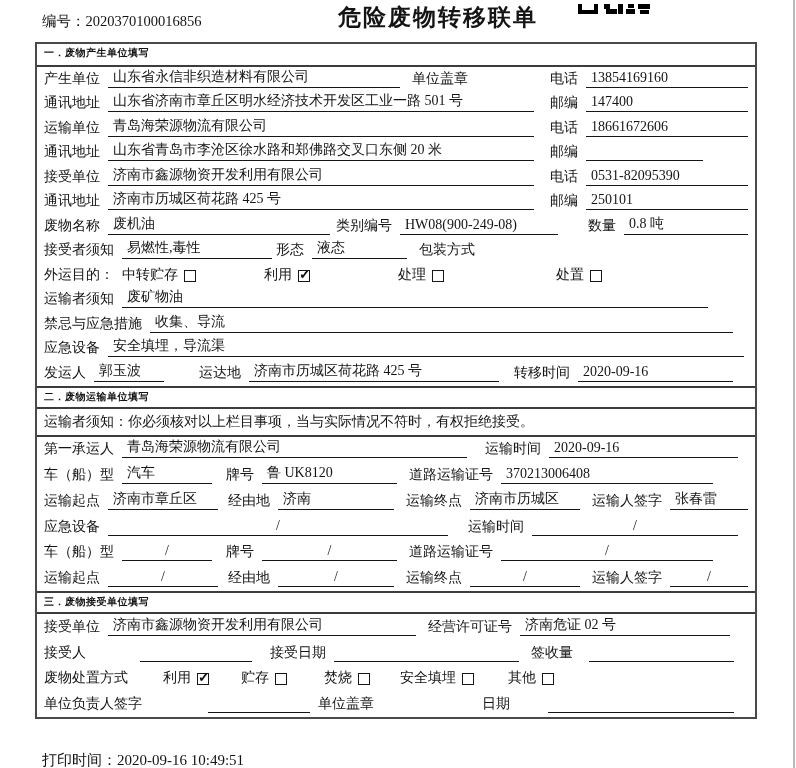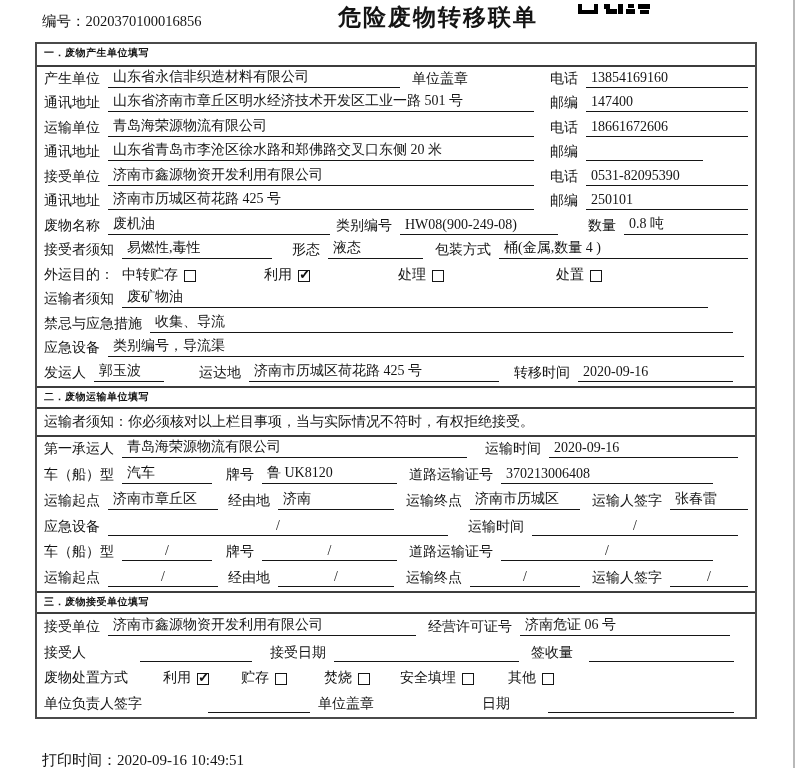--- a/index.html
+++ b/index.html
@@ -126,24 +126,23 @@
         <span class="u" style="width:222px">废机油</span>
         <span class="lbl" style="margin-left:6px">类别编号</span>
         <span class="u" style="width:158px">HW08(900-249-08)</span>
         <span class="lbl" style="margin-left:30px">数量</span>
         <span class="u flex1">0.8 吨</span>
       </div>
 
       <div class="row">
         <span class="lbl">接受者须知</span>
         <span class="u" style="width:150px">易燃性,毒性</span>
-        <span class="lbl" style="margin-left:20px">形态</span>
+        <span class="lbl" style="margin-left:4px">形态</span>
         <span class="u" style="width:95px">液态</span>
         <span class="lbl" style="margin-left:12px">包装方式</span>
-        <span class="u flex1">桶(金属,数量 4 )</span>
       </div>
 
       <div class="row">
         <span class="lbl">外运目的：</span>
         <span class="opt">
             <span>中转贮存</span>
             <span class="cb"></span>
           </span>
         <span class="opt" style="margin-left:68px">
             <span>利用</span>
@@ -164,21 +163,21 @@
         <span class="u flex1" style="margin-right:40px">废矿物油</span>
       </div>
 
       <div class="row">
         <span class="lbl">禁忌与应急措施</span>
         <span class="u flex1" style="margin-right:15px">收集、导流</span>
       </div>
 
       <div class="row">
         <span class="lbl">应急设备</span>
-        <span class="u flex1" style="margin-right:4px">类别编号，导流渠</span>
+        <span class="u flex1" style="margin-right:4px">安全填埋，导流渠</span>
       </div>
 
       <div class="row">
         <span class="lbl">发运人</span>
         <span class="u" style="width:70px">郭玉波</span>
         <span class="lbl" style="margin-left:35px">运达地</span>
         <span class="u" style="width:250px">济南市历城区荷花路 425 号</span>
         <span class="lbl" style="margin-left:15px">转移时间</span>
         <span class="u flex1" style="margin-right:15px">2020-09-16</span>
       </div>
@@ -243,21 +242,21 @@
       </div>
     </div>
 
     <div class="s3">
       <div class="sec-head mid">三．废物接受单位填写</div>
 
       <div class="row">
         <span class="lbl">接受单位</span>
         <span class="u" style="width:308px">济南市鑫源物资开发利用有限公司</span>
         <span class="lbl" style="margin-left:12px">经营许可证号</span>
-        <span class="u flex1" style="margin-right:18px">济南危证 06 号</span>
+        <span class="u flex1" style="margin-right:18px">济南危证 02 号</span>
       </div>
 
       <div class="row">
         <span class="lbl">接受人</span>
         <span class="u" style="width:112px;margin-left:46px"></span>
         <span class="lbl" style="margin-left:18px">接受日期</span>
         <span class="u" style="width:185px"></span>
         <span class="lbl" style="margin-left:12px">签收量</span>
         <span class="u flex1" style="margin-left:8px;margin-right:14px"></span>
       </div>

